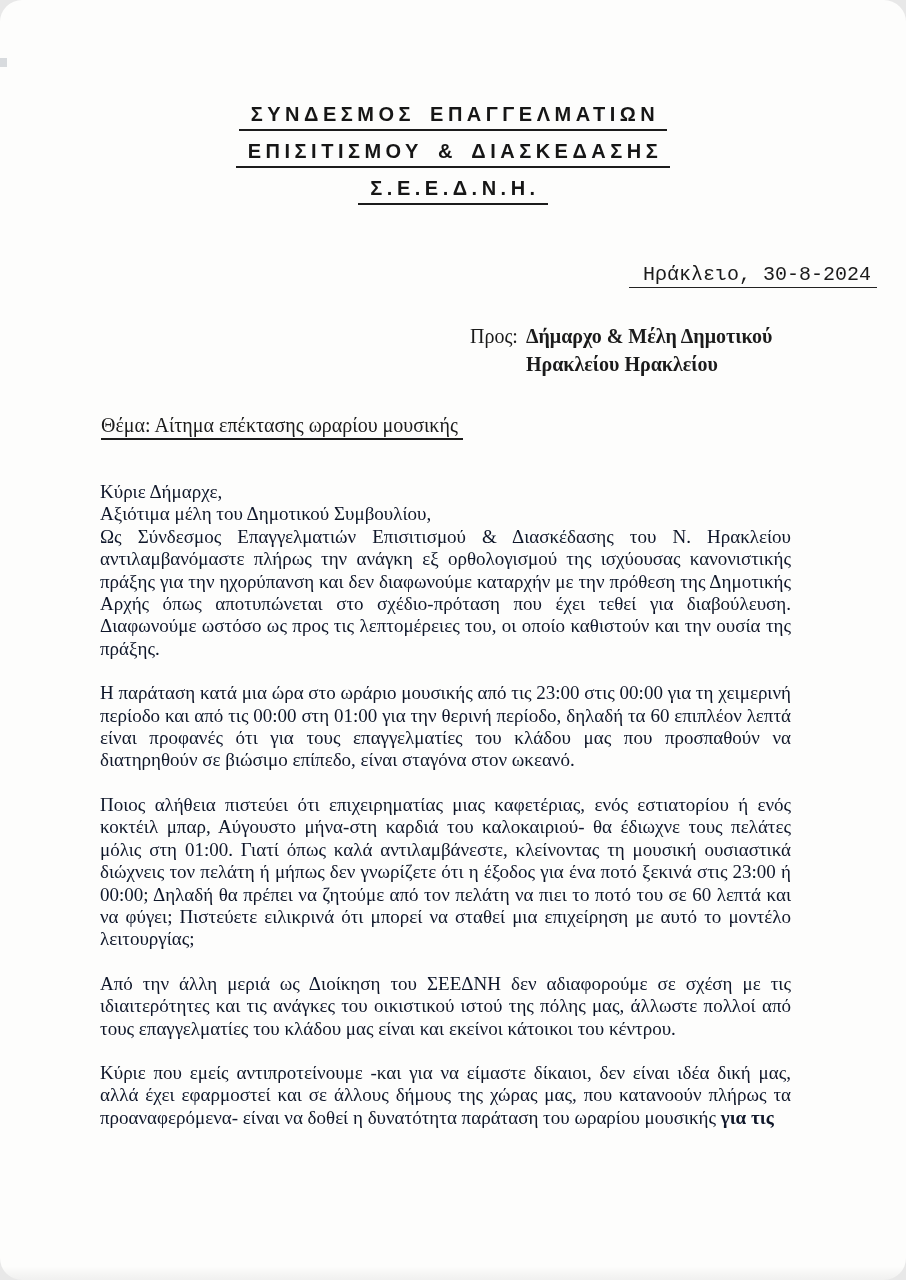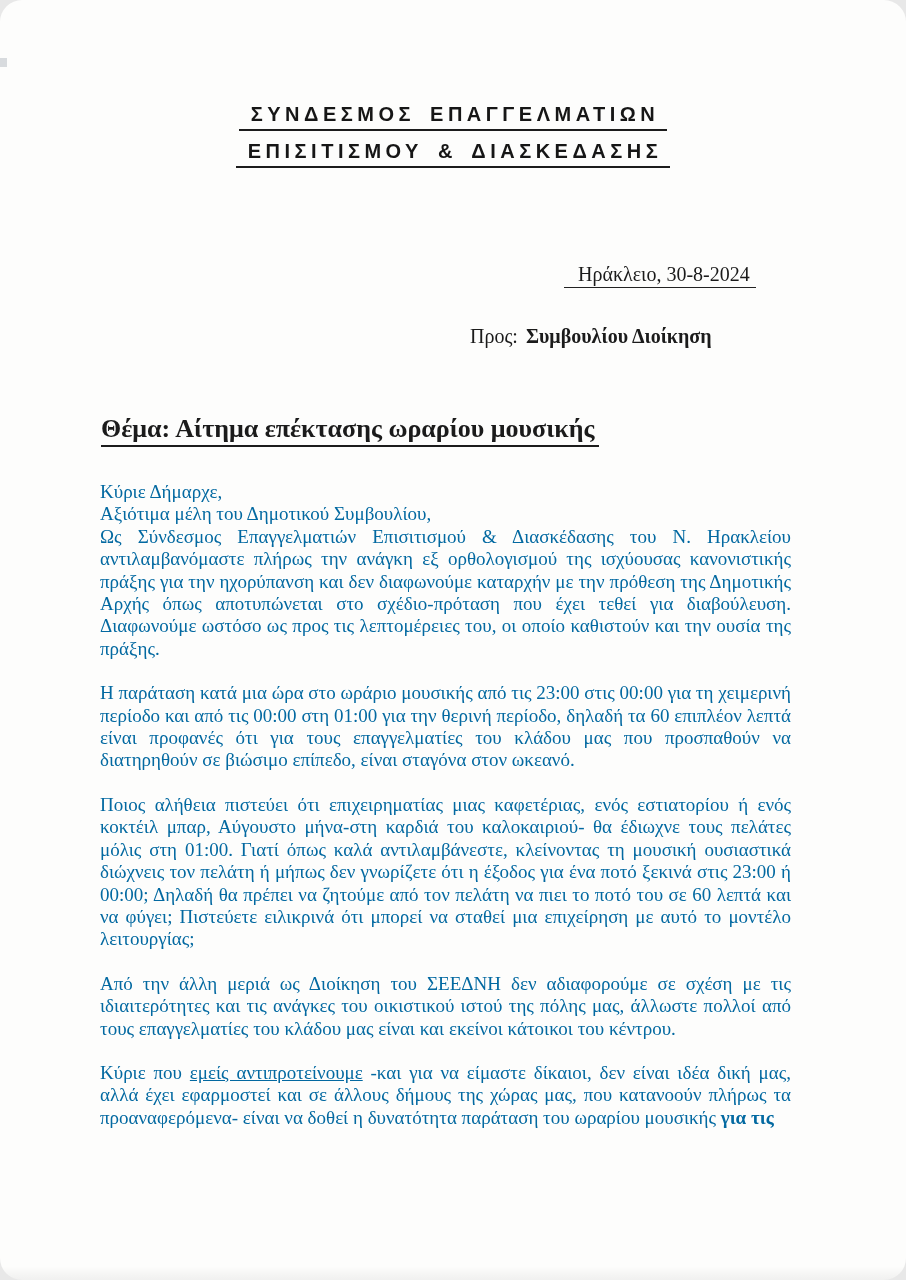--- a/index.html
+++ b/index.html
@@ -58,22 +58,22 @@
     letter-spacing: 4.5px;
     word-spacing: 5px;
     border-bottom: 2px solid #1c1c1c;
     padding: 0 8px 2px 12px;
   }
 
   
   .dateline {
     position: absolute;
     top: 263px;
-    left: 564px;
-    font-family: Liberation Serif, serif;
+    left: 629px;
+    font-family: Liberation Mono, monospace;
     font-size: 20px;
   }
   .dateline > span {
     display: inline-block;
     border-bottom: 1.5px solid #222;
     padding: 0 6px 1px 14px;
   }
 
   
   .recipient {
@@ -93,78 +93,82 @@
     font-weight: bold;
     line-height: 28px;
   }
 
   
   .subject {
     position: absolute;
     top: 414px;
     left: 101px;
     font-family: "Liberation Serif", "DejaVu Serif", serif;
-    font-size: 26px;
-    font-weight: bold;
+    font-size: 20px;
+    font-weight: normal;
   }
   .subject > span {
     display: inline-block;
     border-bottom: 2px solid #1c1c1c;
     padding: 0 5px 1px 0;
   }
 
   
   .body {
     position: absolute;
     top: 481px;
     left: 100px;
     width: 707px;
     font-family: "Liberation Serif", "DejaVu Serif", serif;
     font-size: 19px;
     line-height: 22.4px;
-    color: #0369a1;
+    color: #0f172a;
   }
   .greeting-line {
     line-height: 22.4px;
   }
   .body p {
     margin: 0 16px 22px 0;
     text-align: justify;
     text-align-last: left;
   }
   .body p.first {
     margin-top: 0;
   }
-  .u { text-decoration: underline; }
+  .u { }
   .b { font-weight: bold; }
 </style>
 </head>
 <body>
 
 <div class="page">
 
   <div class="scan-speck"></div>
 
   <header class="org-header">
     <div class="org-line">
       <span>ΣΥΝΔΕΣΜΟΣ ΕΠΑΓΓΕΛΜΑΤΙΩΝ</span>
     </div>
     <div class="org-line">
       <span>ΕΠΙΣΙΤΙΣΜΟΥ &amp; ΔΙΑΣΚΕΔΑΣΗΣ</span>
     </div>
+    <div class="org-line">
+      <span>Σ.Ε.Ε.Δ.Ν.Η.</span>
+    </div>
   </header>
 
   <div class="dateline">
     <span>Ηράκλειο, 30-8-2024</span>
   </div>
 
   <div class="recipient">
     <span class="label">Προς:</span>
     <div class="names">
-      <div>Συμβουλίου Διοίκηση</div>
+      <div>Δήμαρχο &amp; Μέλη Δημοτικού</div>
+      <div>Ηρακλείου Ηρακλείου</div>
     </div>
   </div>
 
   <div class="subject">
     <span>Θέμα: Αίτημα επέκτασης ωραρίου μουσικής</span>
   </div>
 
   <div class="body">
 
     <div class="greeting-line">Κύριε Δήμαρχε,</div>

